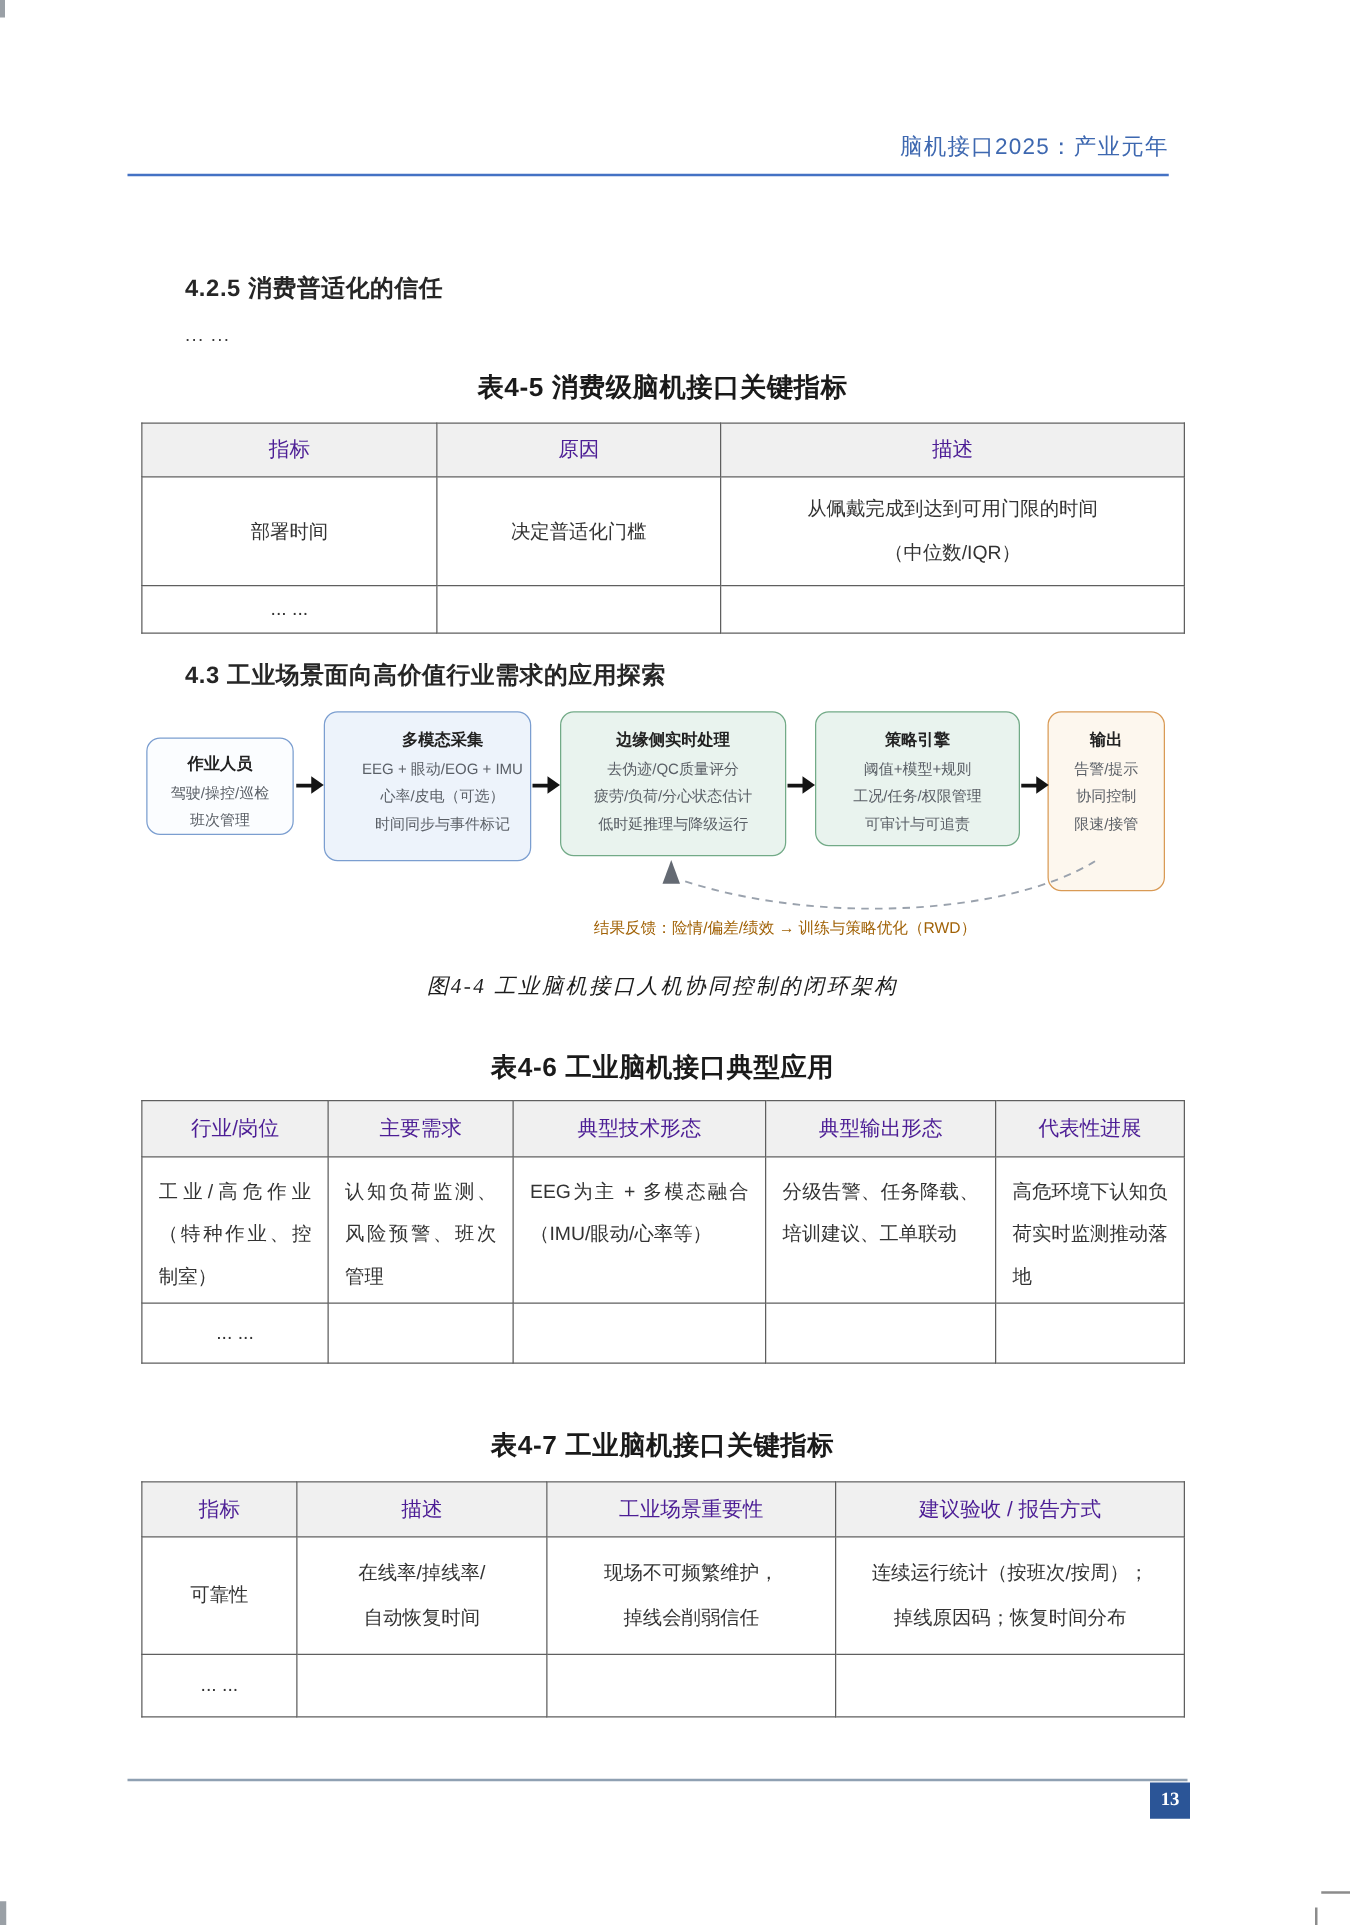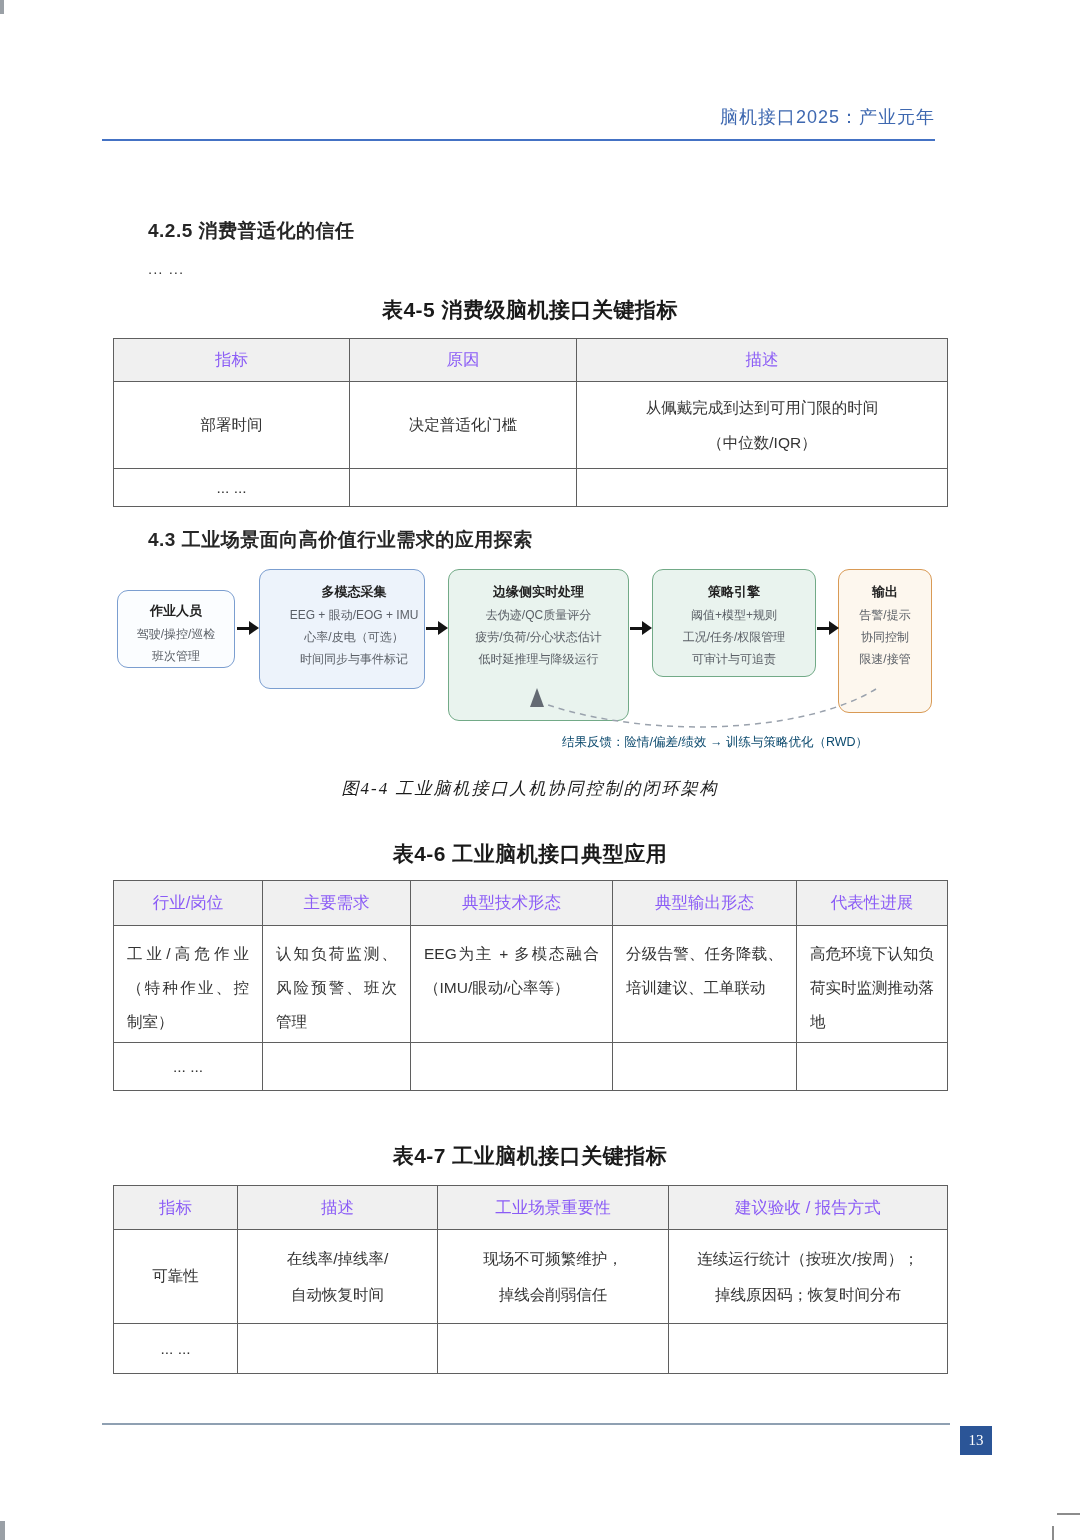--- a/index.html
+++ b/index.html
@@ -30,21 +30,21 @@
   
   .table-title{position:absolute;left:113px;width:834px;text-align:center;
     font-size:21px;font-weight:700;color:#1a1a1a;letter-spacing:.5px;}
   .tt45{top:296px;}
   .tt46{top:840px;}
   .tt47{top:1142px;}
 
   
   .dtable{position:absolute;border-collapse:collapse;table-layout:fixed;background:#fff;}
   .dtable th,.dtable td{border:1px solid #5f5f5f;overflow:hidden;}
-  .dtable th{background:#f0f0f0;font-weight:500;font-size:16.5px;color:#8b5cf6;text-align:center;}
+  .dtable th{background:#f0f0f0;font-weight:500;font-size:16.5px;color:#4c1d95;text-align:center;}
   .dtable td{font-size:15.5px;color:#333;text-align:center;vertical-align:middle;}
   .t45{left:113px;top:338px;width:834px;}
   .t45 thead tr{height:43px;}
   .t45 .r1{height:87px;}
   .t45 .r2{height:38px;}
   .mline{line-height:35px;}
   .t46{left:113px;top:880px;width:834px;}
   .t46 thead tr{height:45px;}
   .t46 .r1{height:117px;}
   .t46 .r2{height:48px;}
@@ -54,44 +54,44 @@
   .t47 thead tr{height:44px;}
   .t47 .r1{height:94px;}
   .t47 .r2{height:50px;}
   .mline2{line-height:36px;}
 
   
   .figure{position:absolute;left:0;top:560px;width:1080px;height:250px;}
   .fbox{position:absolute;box-sizing:border-box;border:1.5px solid;border-radius:11px;}
   .b1{left:117px;top:30px;width:118px;height:78px;background:#fbfdff;border-color:#7b9ed0;}
   .b2{left:259px;top:9px;width:166px;height:120px;background:#edf3fb;border-color:#7b9ed0;padding-left:24px;}
-  .b3{left:448px;top:9px;width:181px;height:152px;background:#e9f3ee;border-color:#72aa87;}
+  .b3{left:448px;top:9px;width:181px;height:116px;background:#e9f3ee;border-color:#72aa87;}
   .b4{left:652px;top:9px;width:164px;height:108px;background:#e9f3ee;border-color:#72aa87;}
   .b5{left:838px;top:9px;width:94px;height:144px;background:#fdf7ee;border-color:#d99a55;}
   .fbox-title{font-size:13px;font-weight:700;color:#222;text-align:center;margin-top:13px;}
   .b1 .fbox-title{margin-top:11px;}
   .fbox-line{font-size:12px;color:#5a5f66;text-align:center;line-height:22px;}
   .fbox-title + .fbox-line{margin-top:3px;}
   .harrow{position:absolute;width:22px;height:16px;top:60px;}
   .a1{left:237px;} .a2{left:426px;} .a3{left:630px;} .a4{left:817px;}
   .harrow .shaft{position:absolute;left:0;top:7px;width:14px;height:2.5px;background:#141414;}
   .harrow .head{position:absolute;left:12px;top:1px;width:0;height:0;
     border-left:10px solid #141414;border-top:7px solid transparent;border-bottom:7px solid transparent;}
   .feedback-svg{position:absolute;left:0;top:0;width:1080px;height:250px;pointer-events:none;}
-  .feedback-label{position:absolute;left:475px;top:174px;width:480px;text-align:center;
-    font-size:12.5px;color:#0c4a6e;}
+  .feedback-label{position:absolute;left:475px;top:174px;width:480px;
+    font-size:12.5px;color:#a16207;}
 
   .fig-caption{position:absolute;left:113px;top:777px;width:834px;text-align:center;
     font-family:"Liberation Serif",serif;font-style:italic;font-size:17px;
     letter-spacing:2px;color:#1c1c1c;}
 
   
   .footer-rule{position:absolute;left:102px;top:1423px;width:848px;height:2px;background:#8fa0b2;}
-  .page-number-box{position:absolute;left:960px;top:1426px;width:32px;height:29px;background:#2b5597;
-    display:flex;align-items:center;justify-content:center;}
+  .page-number-box{position:absolute;left:920px;top:1426px;width:32px;height:29px;background:#2b5597;
+    display:flex;align-items:center;justify-content:center;font-weight:bold;}
   .page-number-box span{color:#fff;font-family:"Liberation Serif",serif;font-size:15px;}
 </style>
 </head>
 <body>
 
 <div class="page">
 
   <div class="artifact art-tl"></div>
 
   <div class="header-title">脑机接口2025：产业元年</div>

